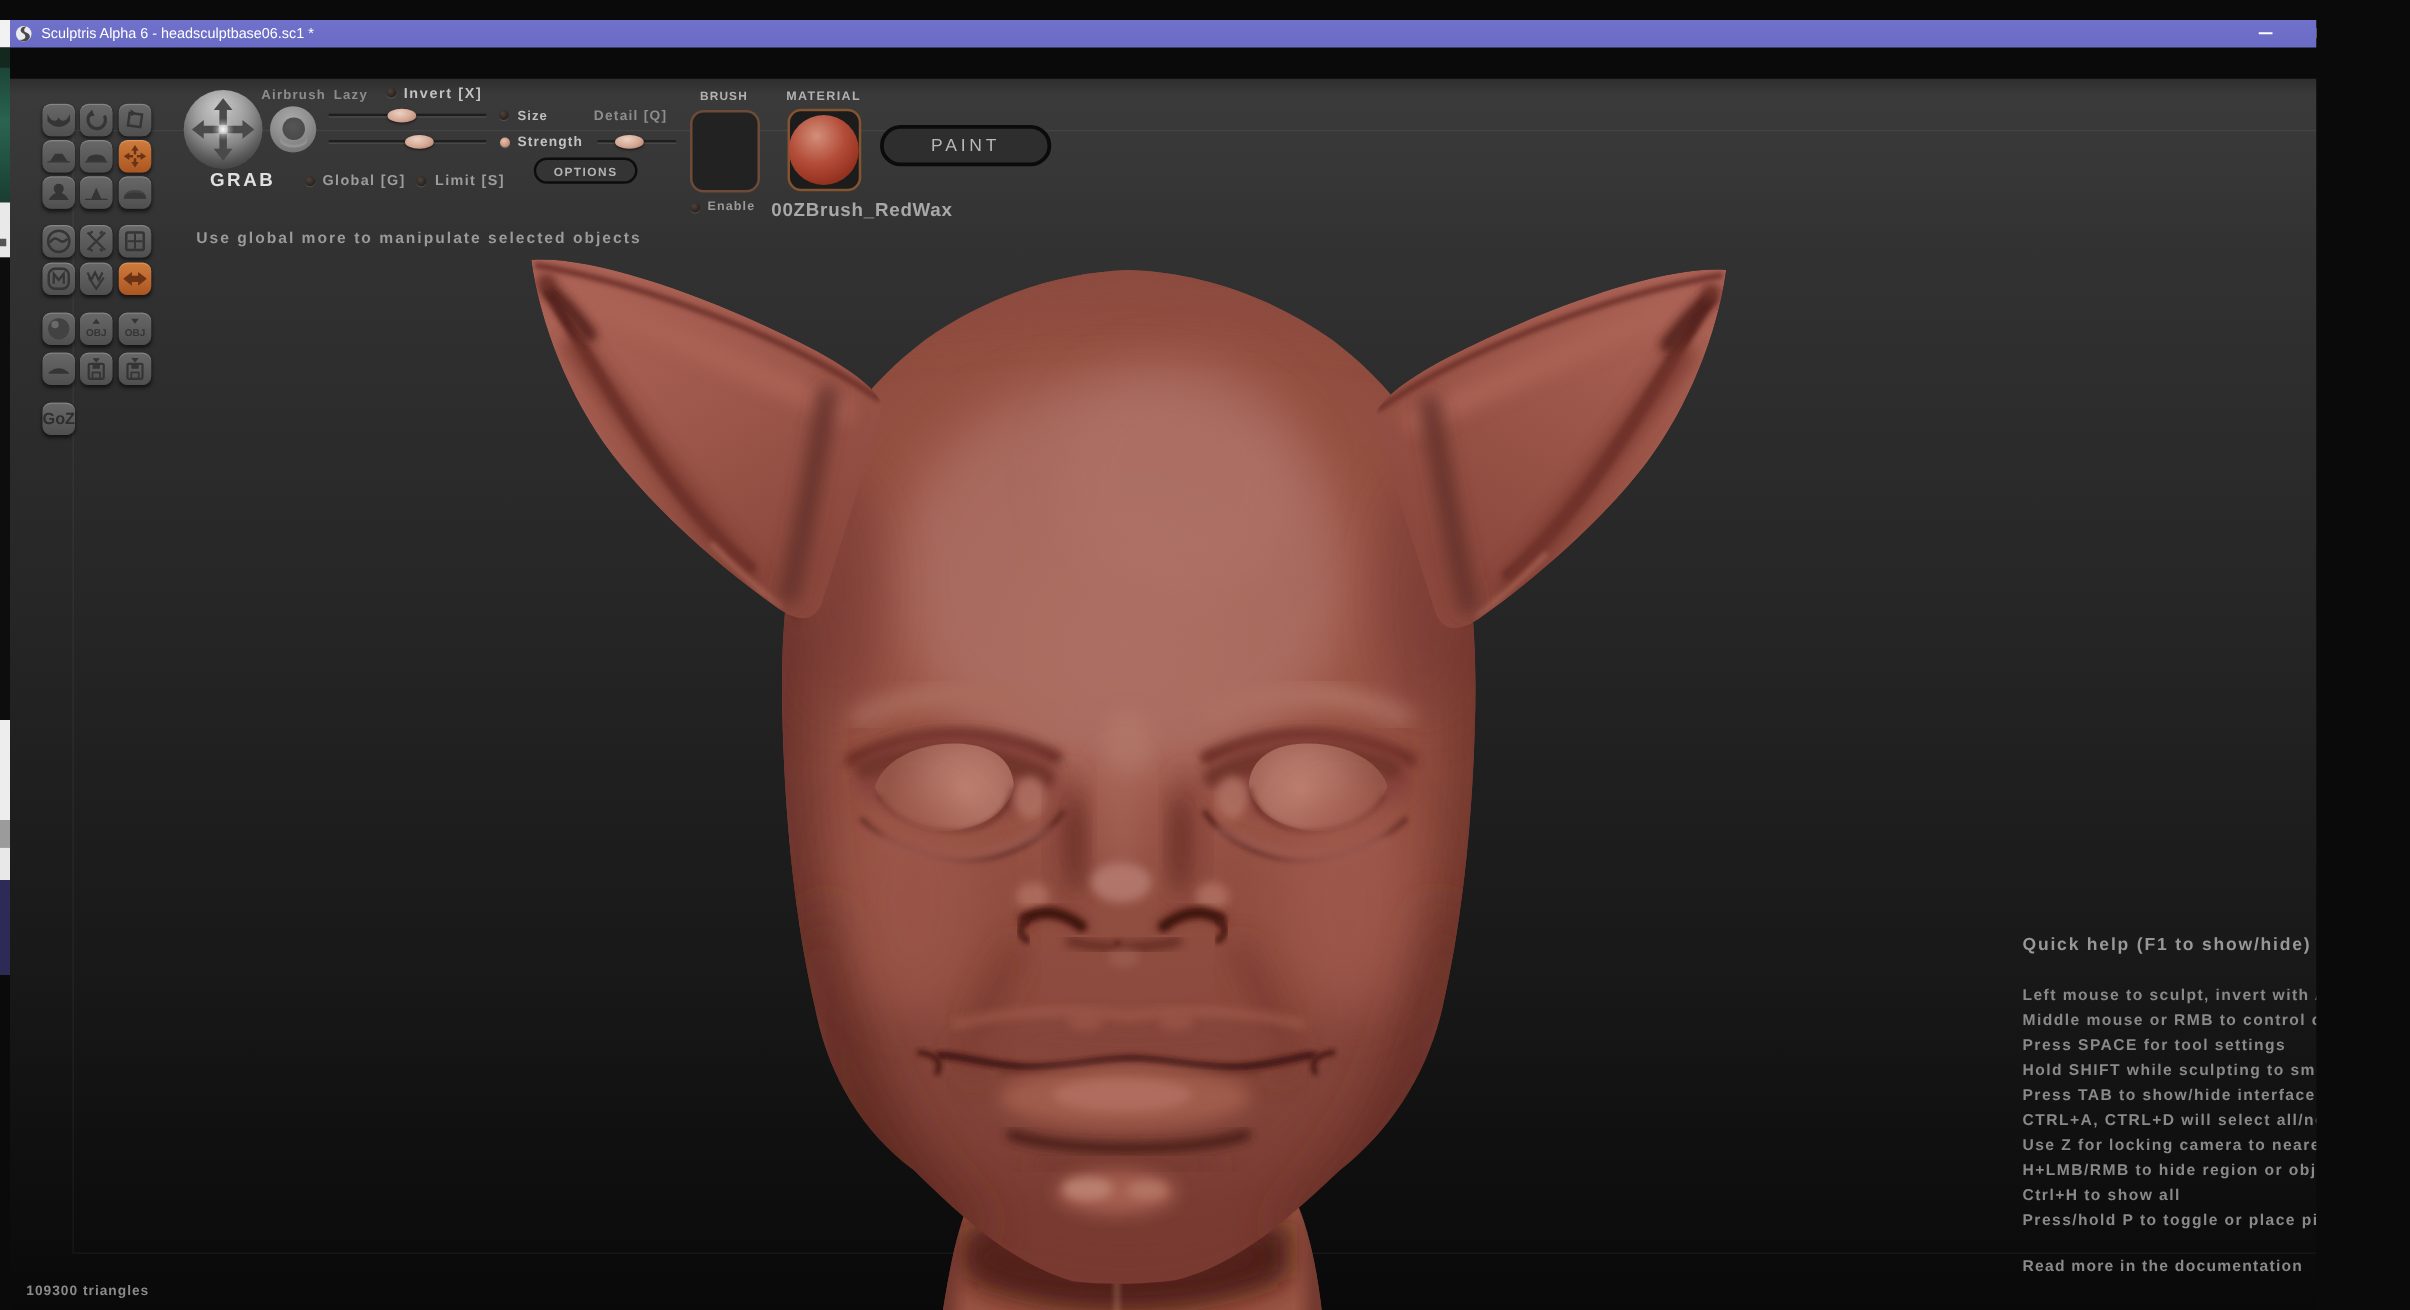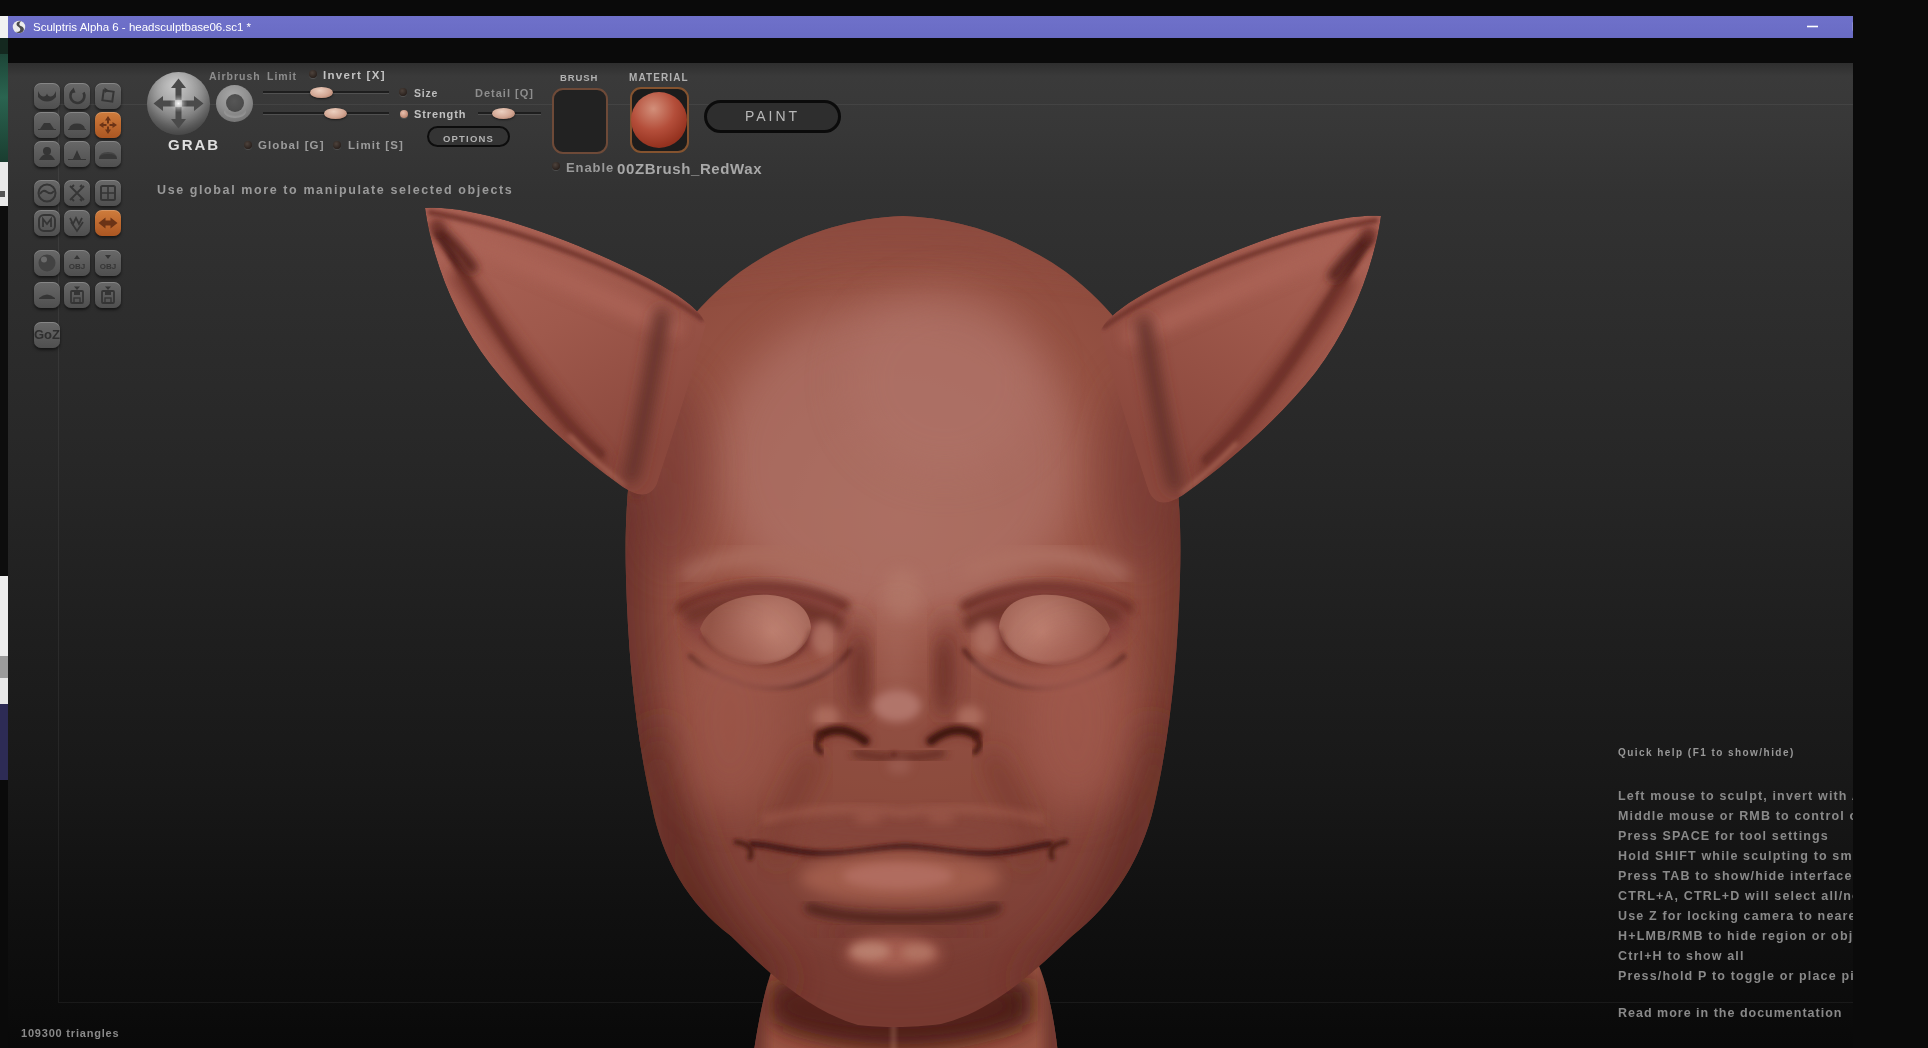--- a/index.html
+++ b/index.html
@@ -261,21 +261,21 @@
 <div class="abs" style="left:1698px;top:2px;width:34px;height:6px;background:#474094;opacity:0.55;transform:skewX(-20deg)"></div>
 <div class="abs" style="left:1740px;top:1px;width:22px;height:7px;background:#4a4390;opacity:0.5;transform:skewX(-20deg)"></div>
 <div class="abs" style="left:1770px;top:0;width:120px;height:8px;background:#332c62;opacity:0.8"></div>
 <div class="abs" style="left:1808px;top:1px;width:30px;height:7px;background:#4c4598;opacity:0.55;transform:skewX(-18deg)"></div>
 <div class="abs" style="left:1845px;top:1px;width:24px;height:7px;background:#514ba5;opacity:0.5;transform:skewX(-18deg)"></div>
 <span class="abs" style="left:1896px;top:1px;color:#f0f0f0;font-size:11px;font-weight:bold;letter-spacing:0.5px">3:00 AM</span>
 </div>
 
 <span class="lbl" style="left:21px;top:1011px;font-size:11px;color:#8a8a8a;letter-spacing:0.8px">109300 triangles</span>
 
-<span class="lbl" style="left:1618px;top:731px;font-size:10px;color:#989898;letter-spacing:1.45px">Quick help (F1 to show/hide)</span>
+<span class="lbl" style="left:1618px;top:731px;font-size:14px;color:#989898;letter-spacing:1.45px">Quick help (F1 to show/hide)</span>
 <div class="abs" style="left:1618px;top:770px;font-size:12.5px;color:#898989;font-weight:bold;letter-spacing:1.15px;line-height:20px;white-space:nowrap">
 Left mouse to sculpt, invert with ALT<br>
 Middle mouse or RMB to control camera<br>
 Press SPACE for tool settings<br>
 Hold SHIFT while sculpting to smooth<br>
 Press TAB to show/hide interface<br>
 CTRL+A, CTRL+D will select all/none<br>
 Use Z for locking camera to nearest axis<br>
 H+LMB/RMB to hide region or objects<br>
 Ctrl+H to show all<br>
@@ -305,21 +305,21 @@
 </g>
 <circle cx="31.5" cy="31.5" r="9" fill="url(#cglow)"></circle>
 </svg>
 <span class="lbl" style="left:168px;top:120px;font-size:15px;color:#e0e0e0;letter-spacing:2px">GRAB</span>
 
 <div class="abs" style="left:216px;top:69px;width:37px;height:37px;border-radius:50%;background:radial-gradient(circle at 45% 30%,#a8a8a8,#909090 45%,#787878 75%,#6a6a6a)"></div>
 <div class="abs" style="left:226px;top:78px;width:18px;height:18px;border-radius:50%;background:radial-gradient(circle at 45% 40%,#565656,#4a4a4a 70%,#515151)"></div>
 <div class="abs" style="left:224px;top:90px;width:22px;height:12px;border-radius:50%;background:transparent;box-shadow:inset 0 -2px 2px rgba(255,255,255,0.18)"></div>
 
 <span class="lbl" style="left:209px;top:53.5px;font-size:10.5px;color:#8d8d8d;letter-spacing:1px">Airbrush</span>
-<span class="lbl" style="left:267px;top:53.5px;font-size:10.5px;color:#8d8d8d;letter-spacing:1px">Limit</span>
+<span class="lbl" style="left:267px;top:53.5px;font-size:10.5px;color:#8d8d8d;letter-spacing:1px">Lazy</span>
 <div class="abs radio" style="left:309px;top:54px"></div>
 <span class="lbl" style="left:323px;top:52.5px;font-size:11.5px;color:#c2c2c2;letter-spacing:1.3px">Invert [X]</span>
 
 <div class="abs track" style="left:263px;top:74.5px;width:126px"></div>
 <div class="abs handle" style="left:310px;top:70.5px"></div>
 <div class="abs track" style="left:263px;top:96px;width:126px"></div>
 <div class="abs handle" style="left:324px;top:92px"></div>
 <div class="abs radio" style="left:399px;top:72px"></div>
 <span class="lbl" style="left:414px;top:70.5px;font-size:10.5px;color:#bdbdbd;letter-spacing:0.8px">Size</span>
 <span class="lbl" style="left:475px;top:70.5px;font-size:11px;color:#8d8d8d;letter-spacing:1px">Detail [Q]</span>
@@ -331,21 +331,21 @@
 <div class="abs" style="left:427px;top:110px;width:83px;height:21px;border:2.5px solid #0d0d0d;border-radius:11px;background:#343434;text-align:center"><span style="color:#b4b4b4;font-size:9.5px;font-weight:bold;letter-spacing:1.2px;line-height:16px">OPTIONS</span></div>
 
 <div class="abs radio" style="left:244px;top:125px"></div>
 <span class="lbl" style="left:258px;top:123px;font-size:11.5px;color:#9c9c9c;letter-spacing:1.1px">Global [G]</span>
 <div class="abs radio" style="left:333px;top:125px"></div>
 <span class="lbl" style="left:348px;top:123px;font-size:11.5px;color:#9c9c9c;letter-spacing:1.1px">Limit [S]</span>
 
 <span class="lbl" style="left:560px;top:56px;font-size:9.5px;color:#b2b2b2;letter-spacing:0.9px">BRUSH</span>
 <div class="abs" style="left:552px;top:72px;width:56px;height:66px;border:2px solid #6e4a38;border-radius:11px;background:#222"></div>
 <div class="abs radio" style="left:552px;top:146px"></div>
-<span class="lbl" style="left:566px;top:144px;font-size:13px;color:#9a9a9a;letter-spacing:0.9px">Enable</span>
+<span class="lbl" style="left:566px;top:144px;font-size:10px;color:#9a9a9a;letter-spacing:0.9px">Enable</span>
 
 <span class="lbl" style="left:629px;top:56px;font-size:10px;color:#b2b2b2;letter-spacing:1.1px">MATERIAL</span>
 <div class="abs" style="left:630px;top:71px;width:59px;height:66px;border:2px solid #84532f;border-radius:11px;background:#1c1c1c"></div>
 <div class="abs" style="left:631px;top:76px;width:56px;height:56px;border-radius:50%;background:radial-gradient(circle at 40% 30%,#d28f7a,#b44e3a 42%,#95321f 74%,#7a281b 100%)"></div>
 <span class="lbl" style="left:617px;top:143.5px;font-size:15px;color:#a8a8a8;letter-spacing:0.6px">00ZBrush_RedWax</span>
 
 <div class="abs" style="left:704px;top:84px;width:137px;height:33px;border:3px solid #0b0b0b;border-radius:18px;background:#2e2e2e;text-align:center"><span style="color:#b8b8b8;font-size:14px;font-weight:normal;letter-spacing:3px;line-height:27px">PAINT</span></div>
 
 <div class="tb" style="left:34px;top:67px"><svg width="26" height="26">
           <path d="M4 8 Q6 13 9 13.5 Q12 14 13 10.5 Q14 14 17 13.5 Q20 13 22 8 L22 14 Q18 18.5 13 18.5 Q8 18.5 4 14 Z" fill="#353535"></path>

